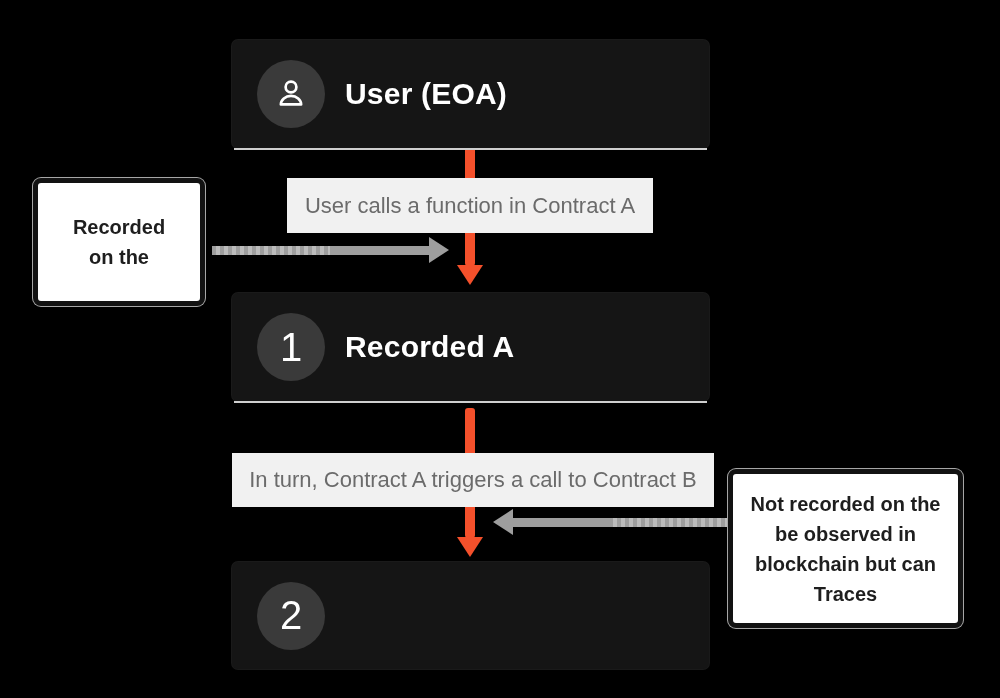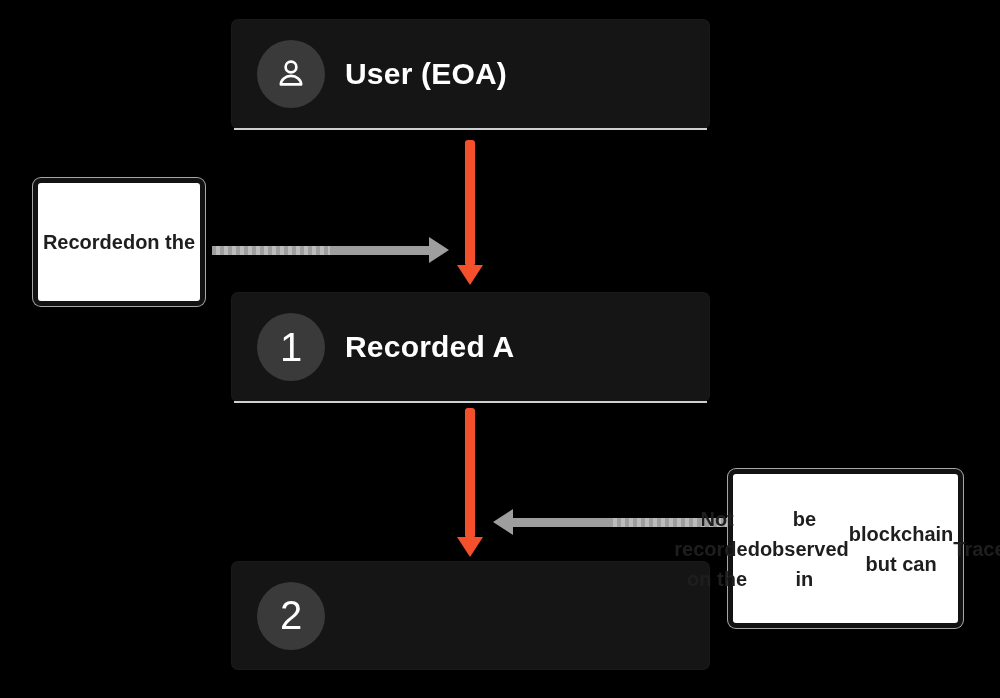--- a/index.html
+++ b/index.html
@@ -20,21 +20,21 @@
     border-radius:6px;
     display:flex;align-items:center;
     padding-left:25px;box-sizing:border-box;
     box-shadow:0 0 0 1px rgba(255,255,255,0.10);
     z-index:2;
   }
   .node.has-underline::after{
     content:"";position:absolute;left:2px;right:2px;bottom:-2px;height:2px;
     background:#cfcfcf;
   }
-  #node-user{top:20px;}
+  #node-user{top:40px;}
   #node-contract-a{top:293px;}
   #node-contract-b{top:562px;height:107px;}
   .badge{
     width:68px;height:68px;border-radius:50%;
     background:#3a3a3a;
     display:flex;align-items:center;justify-content:center;
     flex:0 0 auto;
     color:#ffffff;
     font-size:40px;font-weight:400;
     margin-right:20px;
@@ -77,21 +77,21 @@
   #elabel-2{left:232px;top:453px;width:482px;height:54px;}
 
   
   .callout{
     position:absolute;
     background:#ffffff;
     border:5px solid #121212;
     border-radius:8px;
     box-shadow:0 0 0 1px rgba(255,255,255,0.65);
     box-sizing:border-box;
-    display:flex;flex-direction:row;align-items:center;justify-content:center;
+    display:flex;flex-direction:column;align-items:center;justify-content:center;
     text-align:center;
     color:#1e1e1e;
     font-size:20px;font-weight:700;line-height:30px;
     z-index:2;
   }
   #callout-left{left:33px;top:178px;width:172px;height:128px;}
   #callout-right{left:728px;top:438px;width:235px;height:159px;margin-top:31px;}
 
   
   .garrow{
@@ -156,20 +156,26 @@
 
   <div class="node has-underline" id="node-contract-a">
     <div class="badge">1</div>
     <div class="node-label">Recorded A</div>
   </div>
 
   <div class="node" id="node-contract-b">
     <div class="badge">2</div>
   </div>
 
+  <div class="elabel" id="elabel-1">
+    <span>User calls a function in Contract A</span>
+  </div>
+  <div class="elabel" id="elabel-2">
+    <span>In turn, Contract A triggers a call to Contract B</span>
+  </div>
 
   <div class="callout" id="callout-left">
     <div>Recorded</div>
     <div>on the</div>
   </div>
 
   <div class="callout" id="callout-right">
     <div>Not recorded on the</div>
     <div>be observed in</div>
     <div>blockchain but can</div>

